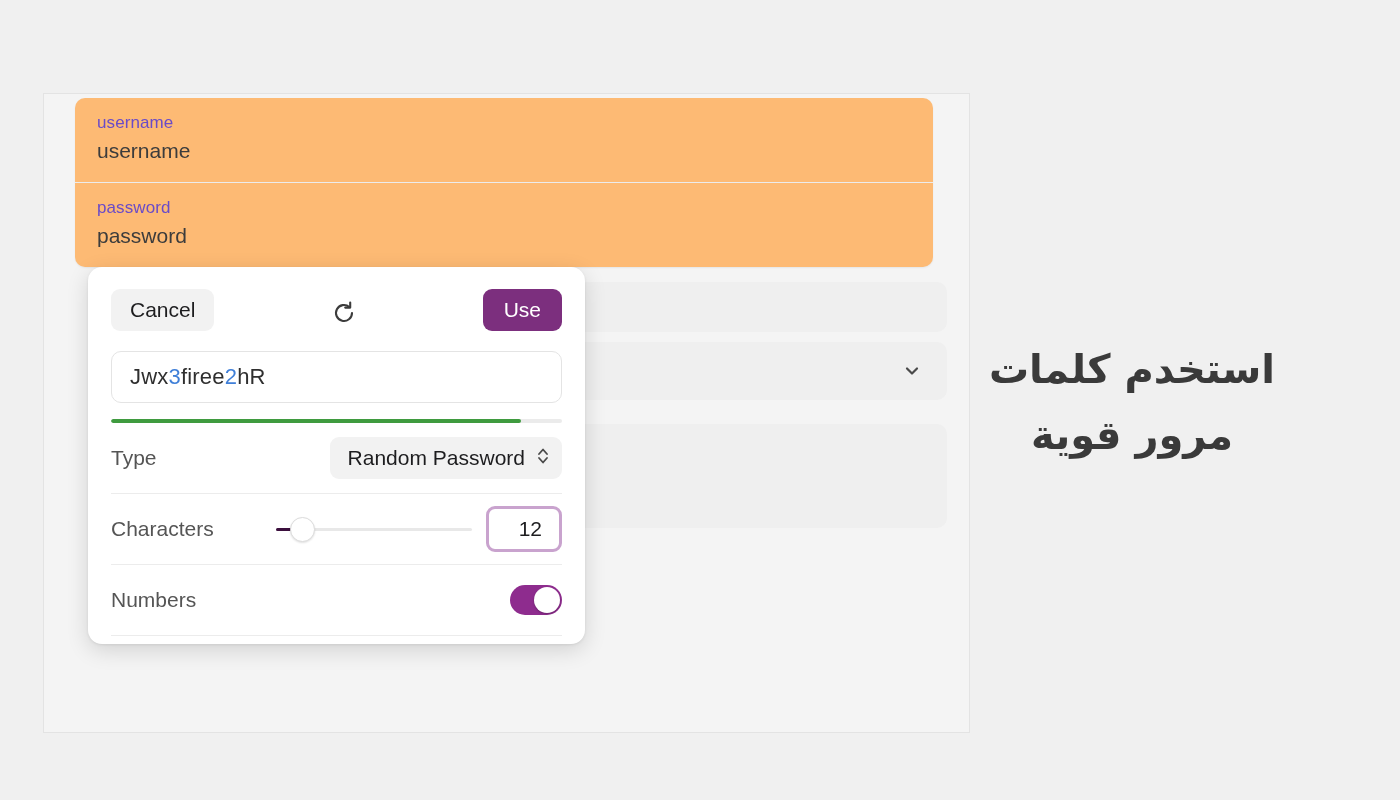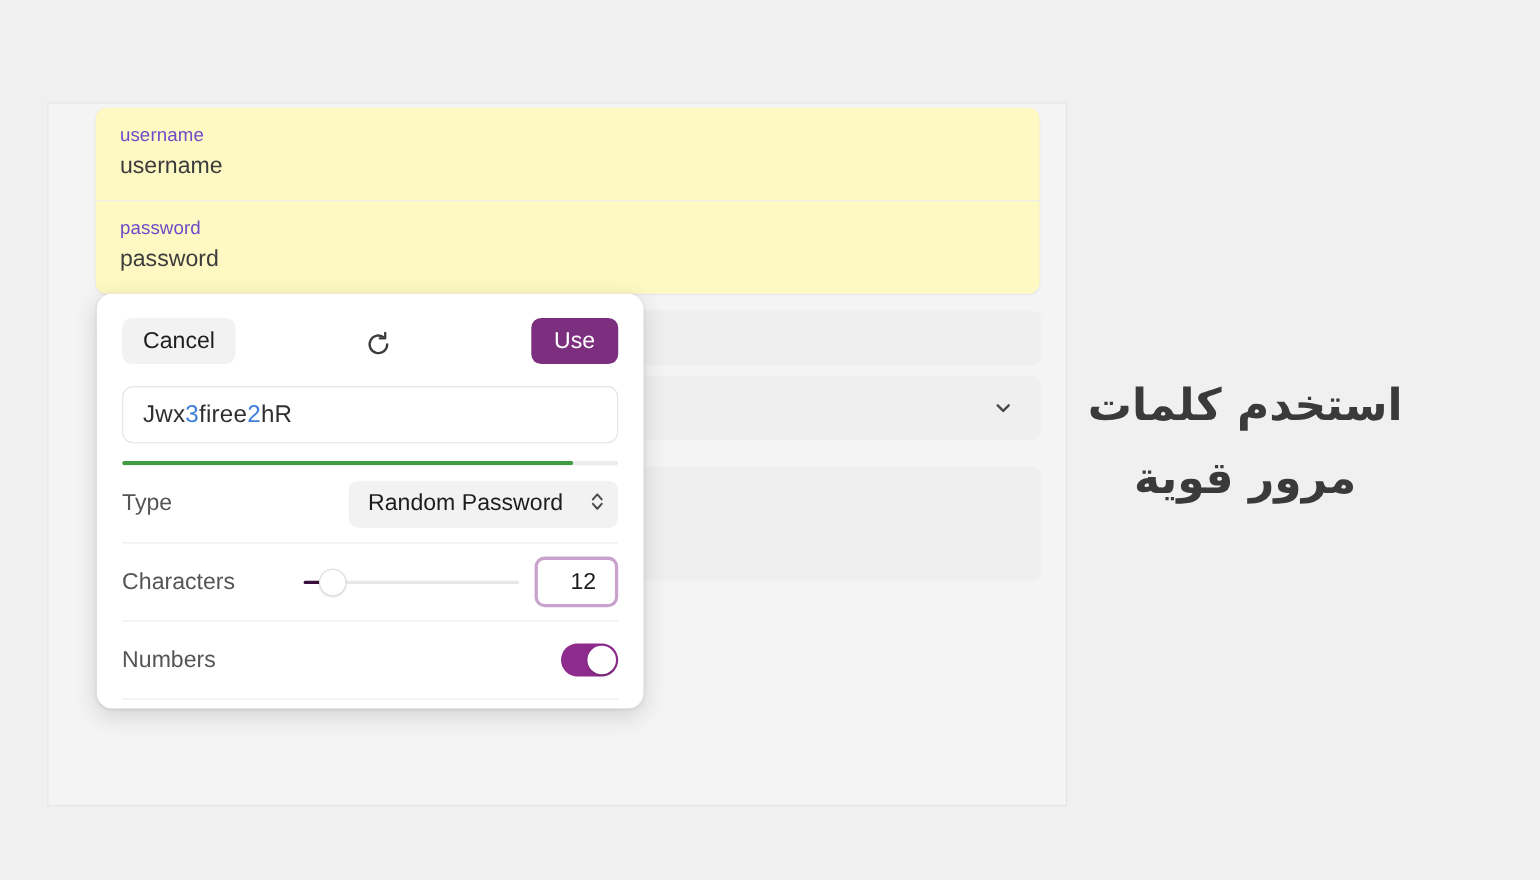--- a/index.html
+++ b/index.html
@@ -23,24 +23,24 @@
     width: 927px;
     height: 640px;
     background: #f4f4f4;
     border: 1px solid #e3e3e3;
     box-sizing: border-box;
   }
 
   
   #credentials-card {
     position: absolute;
-    left: 43px;
+    left: 31px;
     top: 4px;
     width: 858px;
-    background: #fef9c3;
+    background: #fdba74;
     border-radius: 10px;
     box-shadow: 0 1px 2px rgba(0,0,0,0.06);
     overflow: hidden;
   }
   .cred-row {
     padding: 14px 22px 16px 22px;
     border-bottom: 1px solid #ececec;
   }
   .cred-row:last-child { border-bottom: none; }
   .cred-label {
@@ -183,21 +183,21 @@
     color: #555555;
   }
 
   
   #type-select {
     background: #f2f2f2;
     border: none;
     border-radius: 9px;
     display: flex;
     align-items: center;
-    gap: 24px;
+    gap: 11px;
     padding: 8px 12px 8px 18px;
     cursor: pointer;
   }
   #type-select-value {
     font-size: 21px;
     color: #1d1d1f;
   }
 
   
   #chars-controls {

